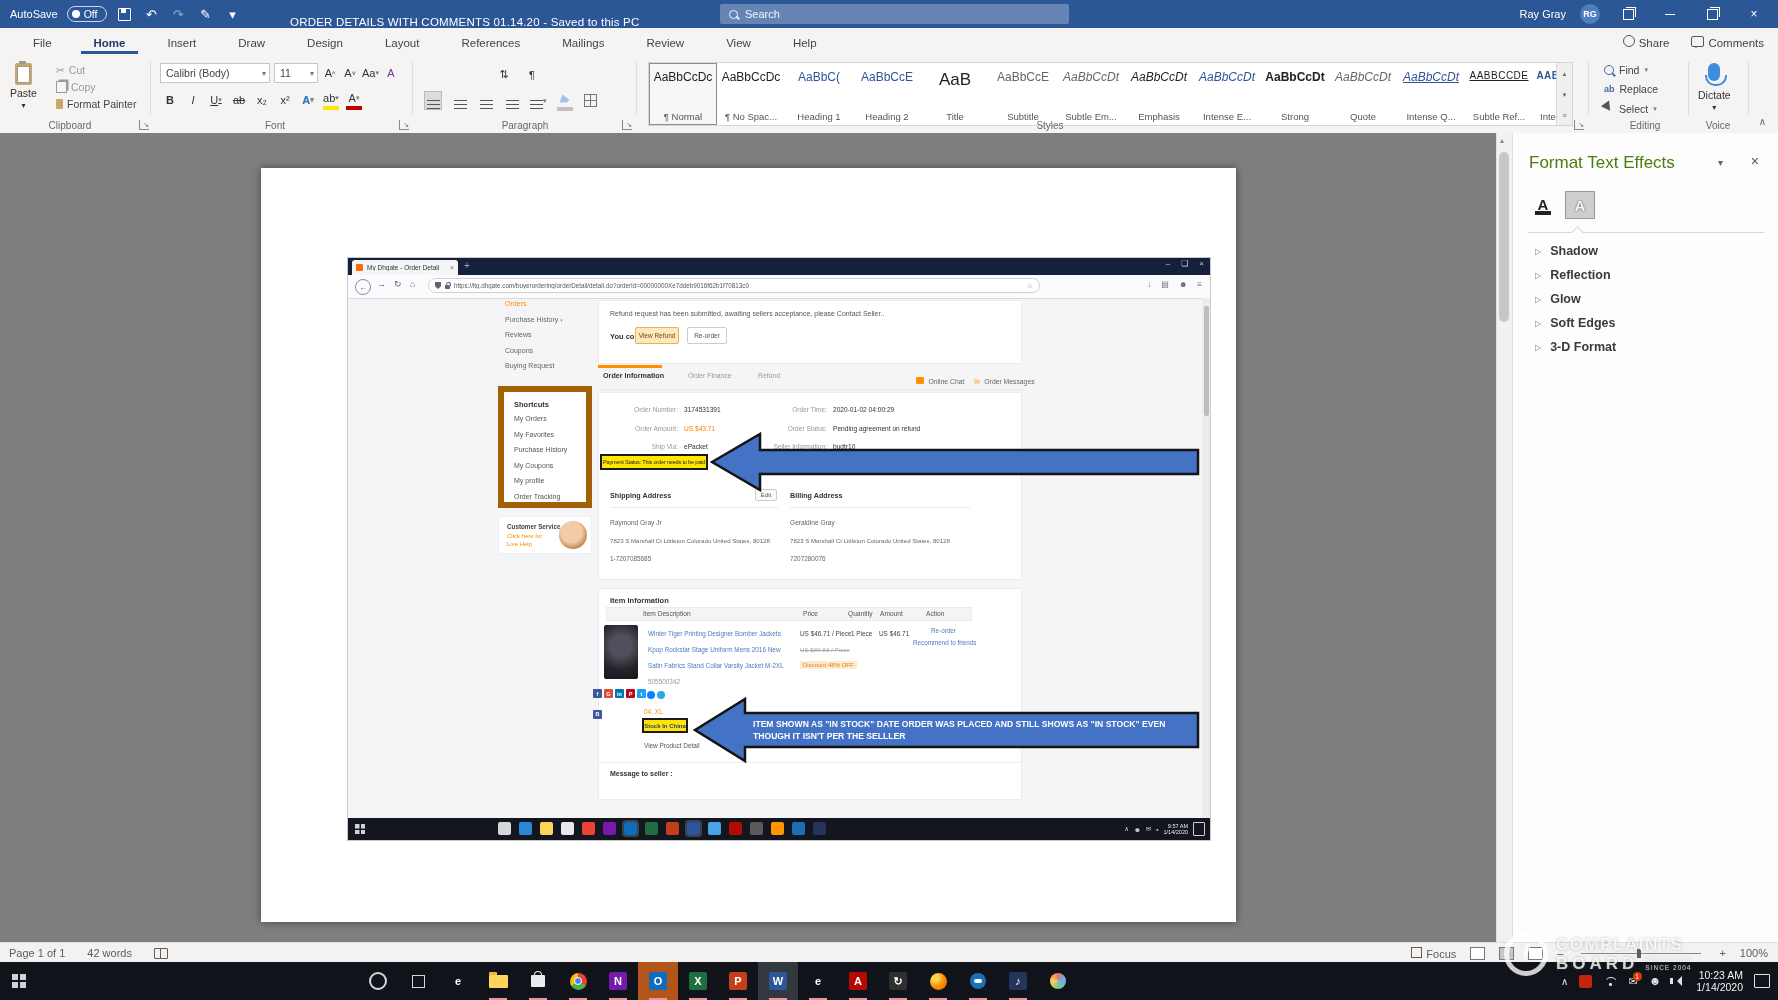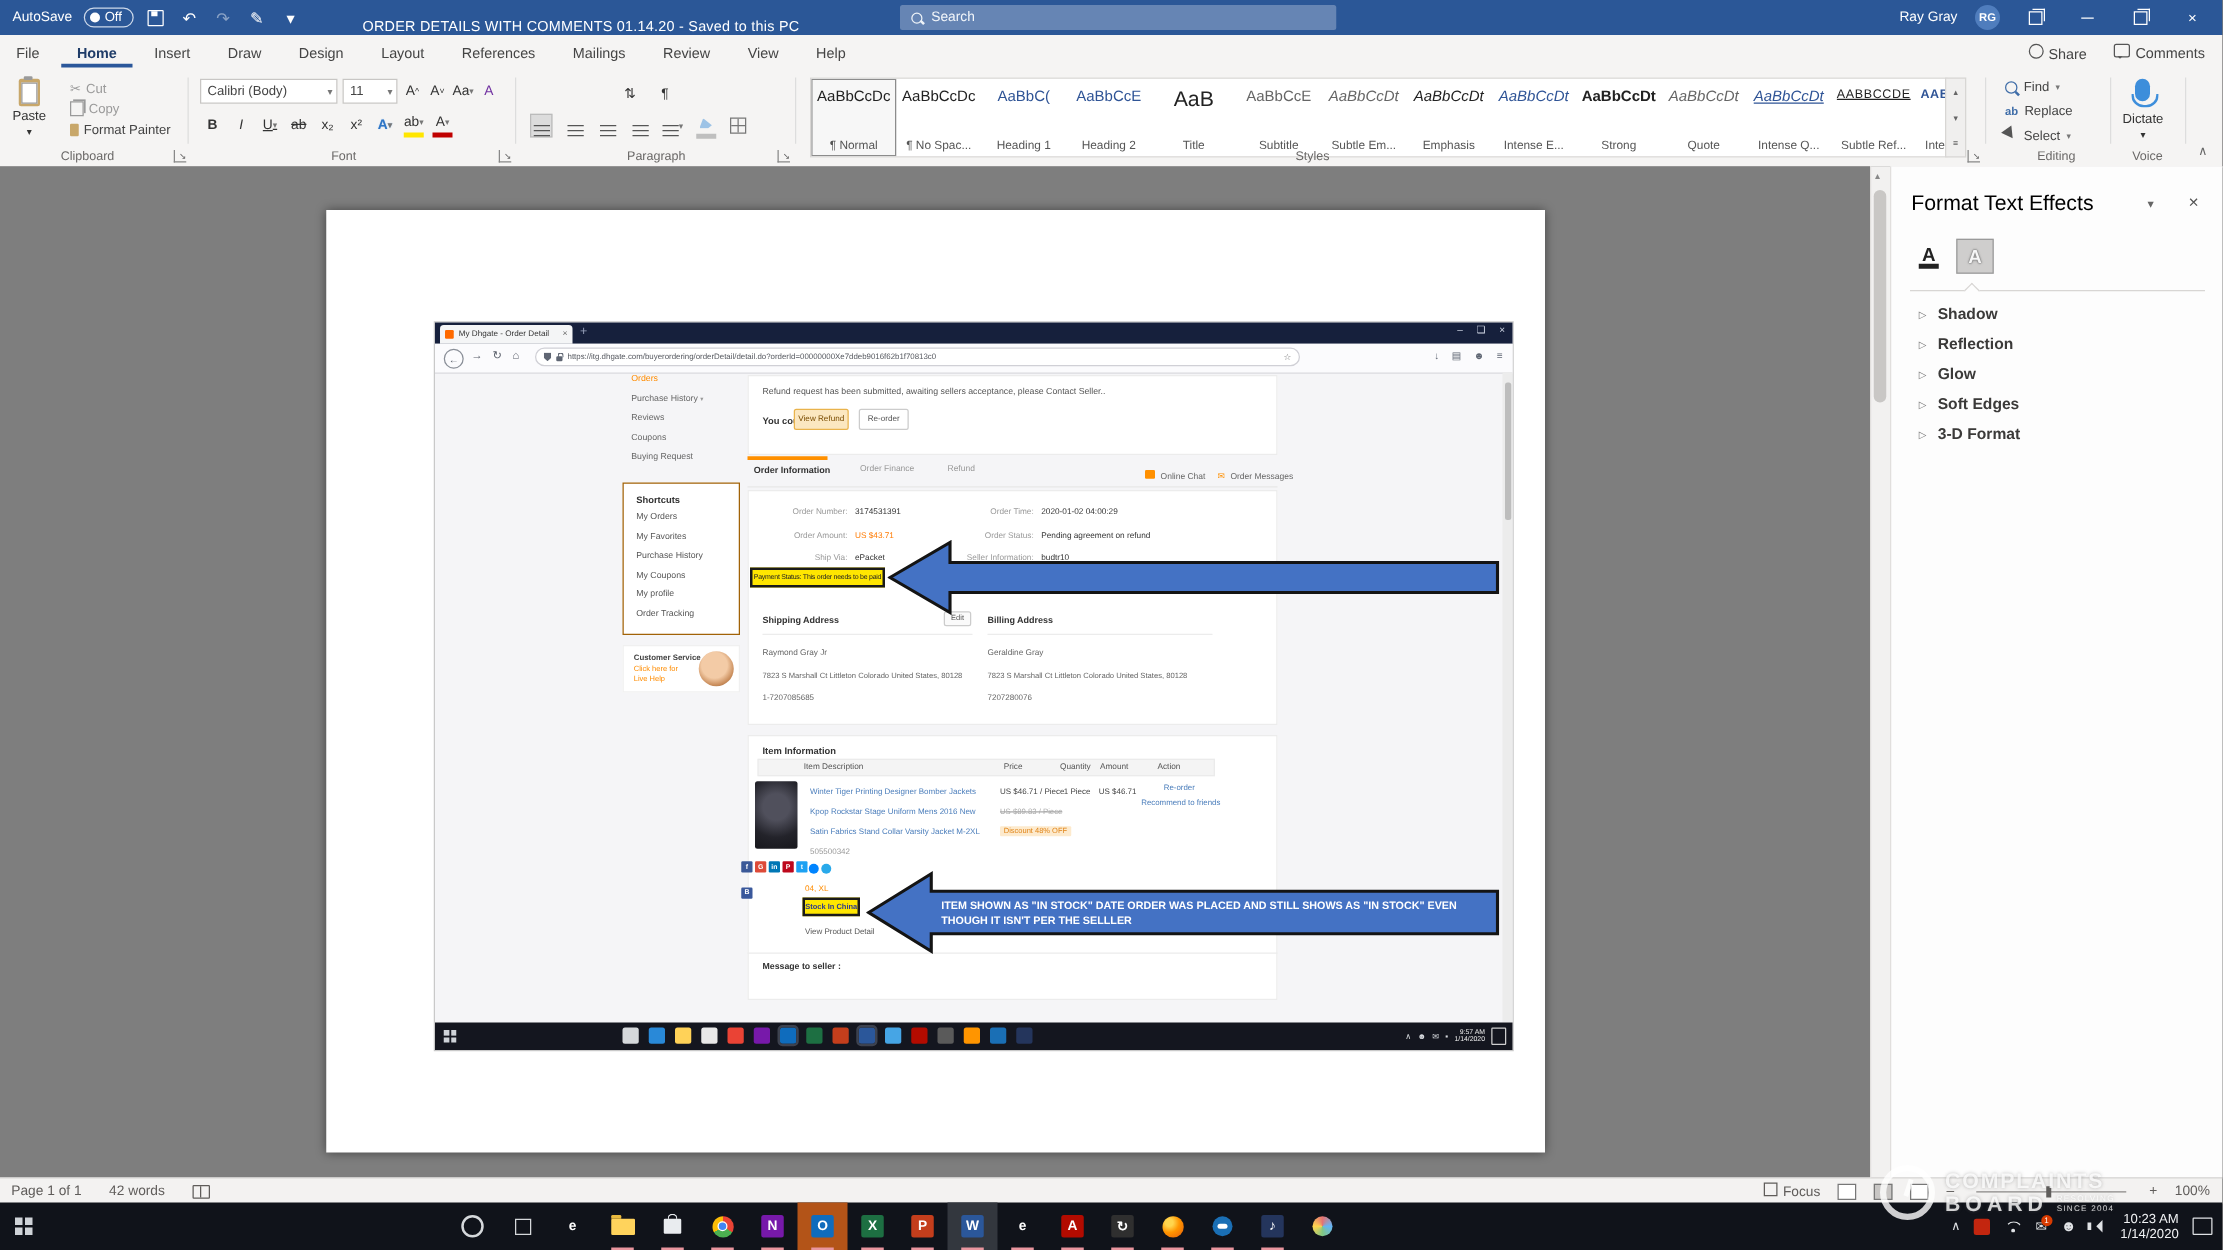--- a/index.html
+++ b/index.html
@@ -19,21 +19,21 @@
 .mag{width:7px;height:7px;border:1.5px solid #eef3f8;border-radius:50%;position:relative;flex:none}
 .mag:after{content:"";position:absolute;width:4px;height:1.5px;background:#eef3f8;right:-3px;bottom:-1px;transform:rotate(45deg)}
 .tb-right{position:absolute;right:0;top:0;height:28px;display:flex;align-items:center;gap:14px;padding-right:10px}
 .avatar{width:20px;height:20px;border-radius:50%;background:#4f7dbd;color:#fff;font-size:9px;font-weight:bold;display:flex;align-items:center;justify-content:center}
 .winbtn{width:28px;height:28px;display:flex;align-items:center;justify-content:center;font-size:12px;color:#fff}
 .minbar{width:10px;height:1px;background:#fff}
 .restore{width:9px;height:9px;border:1px solid #fff;position:relative}
 .restore:before{content:"";position:absolute;left:2px;top:-3px;width:9px;height:9px;border:1px solid #fff;border-bottom:none;border-left:none}
 
 .tabsrow{position:absolute;left:0;top:28px;width:100%;height:28px;background:#f5f4f3;display:flex;align-items:center}
-.rtabs{display:flex;gap:4px;padding-left:0}
+.rtabs{display:flex;gap:16px;padding-left:20px}
 .rtab{padding:6px 13px 5px;font-size:11.5px;color:#444;cursor:default}
 .rtab.active{color:#1f3c68;border-bottom:3px solid #2b579a;padding-bottom:2px;font-weight:bold}
 .tabs-right{position:absolute;right:14px;top:0;height:28px;display:flex;align-items:center;gap:22px;font-size:11.5px;color:#444}
 .share-ic{width:10px;height:10px;border:1.5px solid #555;border-radius:50%;position:relative;margin-right:4px;display:inline-block}
 .bubble-ic{width:11px;height:9px;border:1.5px solid #555;border-radius:2px;position:relative;margin-right:4px;display:inline-block}
 .bubble-ic:after{content:"";position:absolute;left:2px;bottom:-4px;border:2.5px solid transparent;border-top-color:#555}
 
 .ribbon{position:absolute;left:0;top:56px;width:100%;height:77px;background:#f5f4f3;border-bottom:1px solid #d4d2d0;font-size:10.5px;color:#444}
 .rsep{position:absolute;top:6px;bottom:18px;width:1px;background:#ddd}
 .rlabel{position:absolute;bottom:2px;font-size:10px;color:#6a6867;text-align:center}
@@ -70,21 +70,21 @@
 .mic:after{content:"";position:absolute;left:-3px;bottom:-5px;width:18px;height:9px;border:2px solid #3d8edb;border-top:none;border-radius:0 0 10px 10px}
 .chevron-collapse{position:absolute;right:12px;bottom:6px;font-size:10px;color:#666}
 
 .docarea{position:absolute;left:0;top:133px;width:1512px;height:809px;background:#7e7e7e;overflow:hidden}
 .page{position:absolute;left:261px;top:35px;width:975px;height:754px;background:#fff;box-shadow:0 0 8px rgba(0,0,0,.45)}
 .docscroll{position:absolute;left:1496px;top:133px;width:16px;height:809px;background:#f2f1f0;border-left:1px solid #e2e0de}
 .docthumb{position:absolute;left:1499px;top:152px;width:10px;height:170px;background:#c9c7c5;border-radius:5px}
 .docscroll-up{position:absolute;left:1500px;top:136px;font-size:8px;color:#888}
 
 .pane{position:absolute;left:1512px;top:133px;width:266px;height:809px;background:#fdfdfd;border-left:1px solid #e1dfdd}
-.pane-title{position:absolute;left:16px;top:20px;font-size:17px;color:#000000}
+.pane-title{position:absolute;left:16px;top:20px;font-size:17px;color:#4d7c0f}
 .pane-caret{position:absolute;right:56px;top:24px;font-size:10px;color:#666}
 .pane-close{position:absolute;right:20px;top:20px;font-size:14px;color:#555}
 .pane-ic{position:absolute;top:58px;width:28px;height:26px;display:flex;align-items:center;justify-content:center;font-size:15px;font-weight:bold}
 .pane-icA{left:16px;color:#222}
 .pane-icA:after{content:"";position:absolute;left:6px;bottom:2px;width:16px;height:4px;background:#222}
 .pane-icB{left:52px;background:#cfcecd;border:1px solid #9a9a9a;color:#f6f6f6;text-shadow:0 0 1px #777,0 0 1px #777,0 0 2px #777}
 .pane-div{position:absolute;left:15px;top:99px;width:236px;height:1px;background:#d8d6d4}
 .pane-notch{position:absolute;left:60px;top:95px;width:8px;height:8px;background:#fdfdfd;border-left:1px solid #d8d6d4;border-top:1px solid #d8d6d4;transform:rotate(45deg)}
 .pane-list{position:absolute;left:0;top:106px;width:100%}
 .pane-item{display:flex;align-items:center;gap:9px;padding:6px 0 6px 22px;height:12px}
@@ -158,21 +158,21 @@
 .s-lock{width:5px;height:4px;background:#5f6673;border-radius:1px;position:relative;flex:none;margin-top:2px}
 .s-lock:before{content:"";position:absolute;left:1px;top:-3px;width:3px;height:3px;border:1px solid #5f6673;border-bottom:none;border-radius:3px 3px 0 0}
 .s-url{font-size:6.3px;color:#55585f;white-space:nowrap;overflow:hidden;flex:1}
 .s-star{font-size:7px;color:#707070}
 .s-navright{position:absolute;right:8px;top:5px;display:flex;gap:10px}
 .s-navright span{font-size:8px;color:#5f6673}
 .card{position:absolute;background:#fff;border:1px solid #ececec;box-sizing:border-box}
 .s-menu{position:absolute;left:157px;top:42px}
 .s-menu-item{font-size:7px;color:#666;height:15.5px}
 .s-menu-item.active{color:#ff8c00}
-.s-shortcuts{position:absolute;left:150px;top:128px;width:94px;height:122px;background:#fff;border:1px solid #a16207;box-sizing:border-box}
+.s-shortcuts{position:absolute;left:150px;top:128px;width:94px;height:122px;background:#fff;border:6px solid #a16207;box-sizing:border-box}
 .s-sc-title{font-size:7.5px;font-weight:bold;color:#333;margin:8px 0 6px 10px}
 .s-sc-item{font-size:7px;color:#555;height:15.5px;padding-left:10px}
 .s-cs{position:absolute;left:150px;top:258px;width:94px;height:38px;background:#fff;border:1px solid #f0f0f0;box-sizing:border-box}
 .s-cs-title{position:absolute;left:8px;top:6px;font-size:6.3px;font-weight:bold;color:#444}
 .s-cs-link{position:absolute;left:8px;top:15px;font-size:6px;color:#ff8c00;line-height:8px}
 .s-cs-avatar{position:absolute;right:4px;top:4px;width:28px;height:28px;border-radius:50%;background:radial-gradient(circle at 45% 40%,#f3cba6 0 45%,#c98c5a 70%,#6e4a2e 100%)}
 .s-t{position:absolute;white-space:nowrap}
 .s-link{color:#4a7dbb}
 .s-btn{position:absolute;font-size:6.5px;display:flex;align-items:center;justify-content:center;border-radius:2px;box-sizing:border-box}
 .s-tab-orange{position:absolute;left:250px;top:107px;width:64px;height:3px;background:#ff9000}

